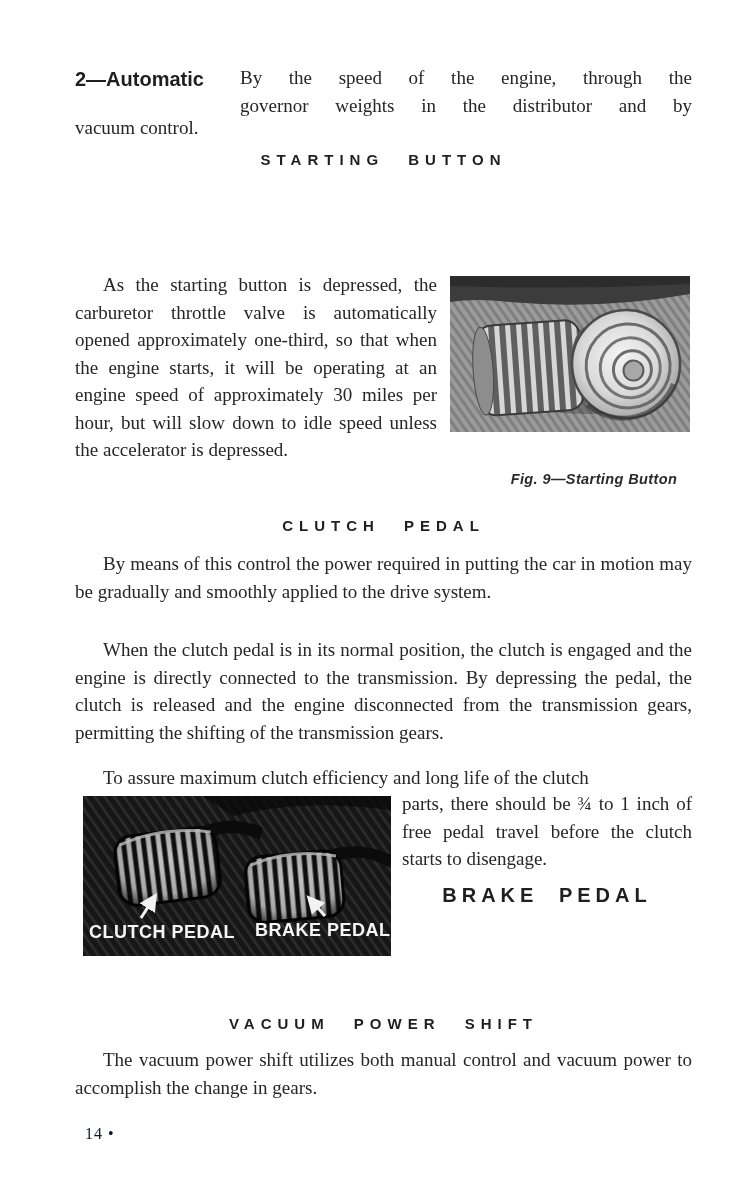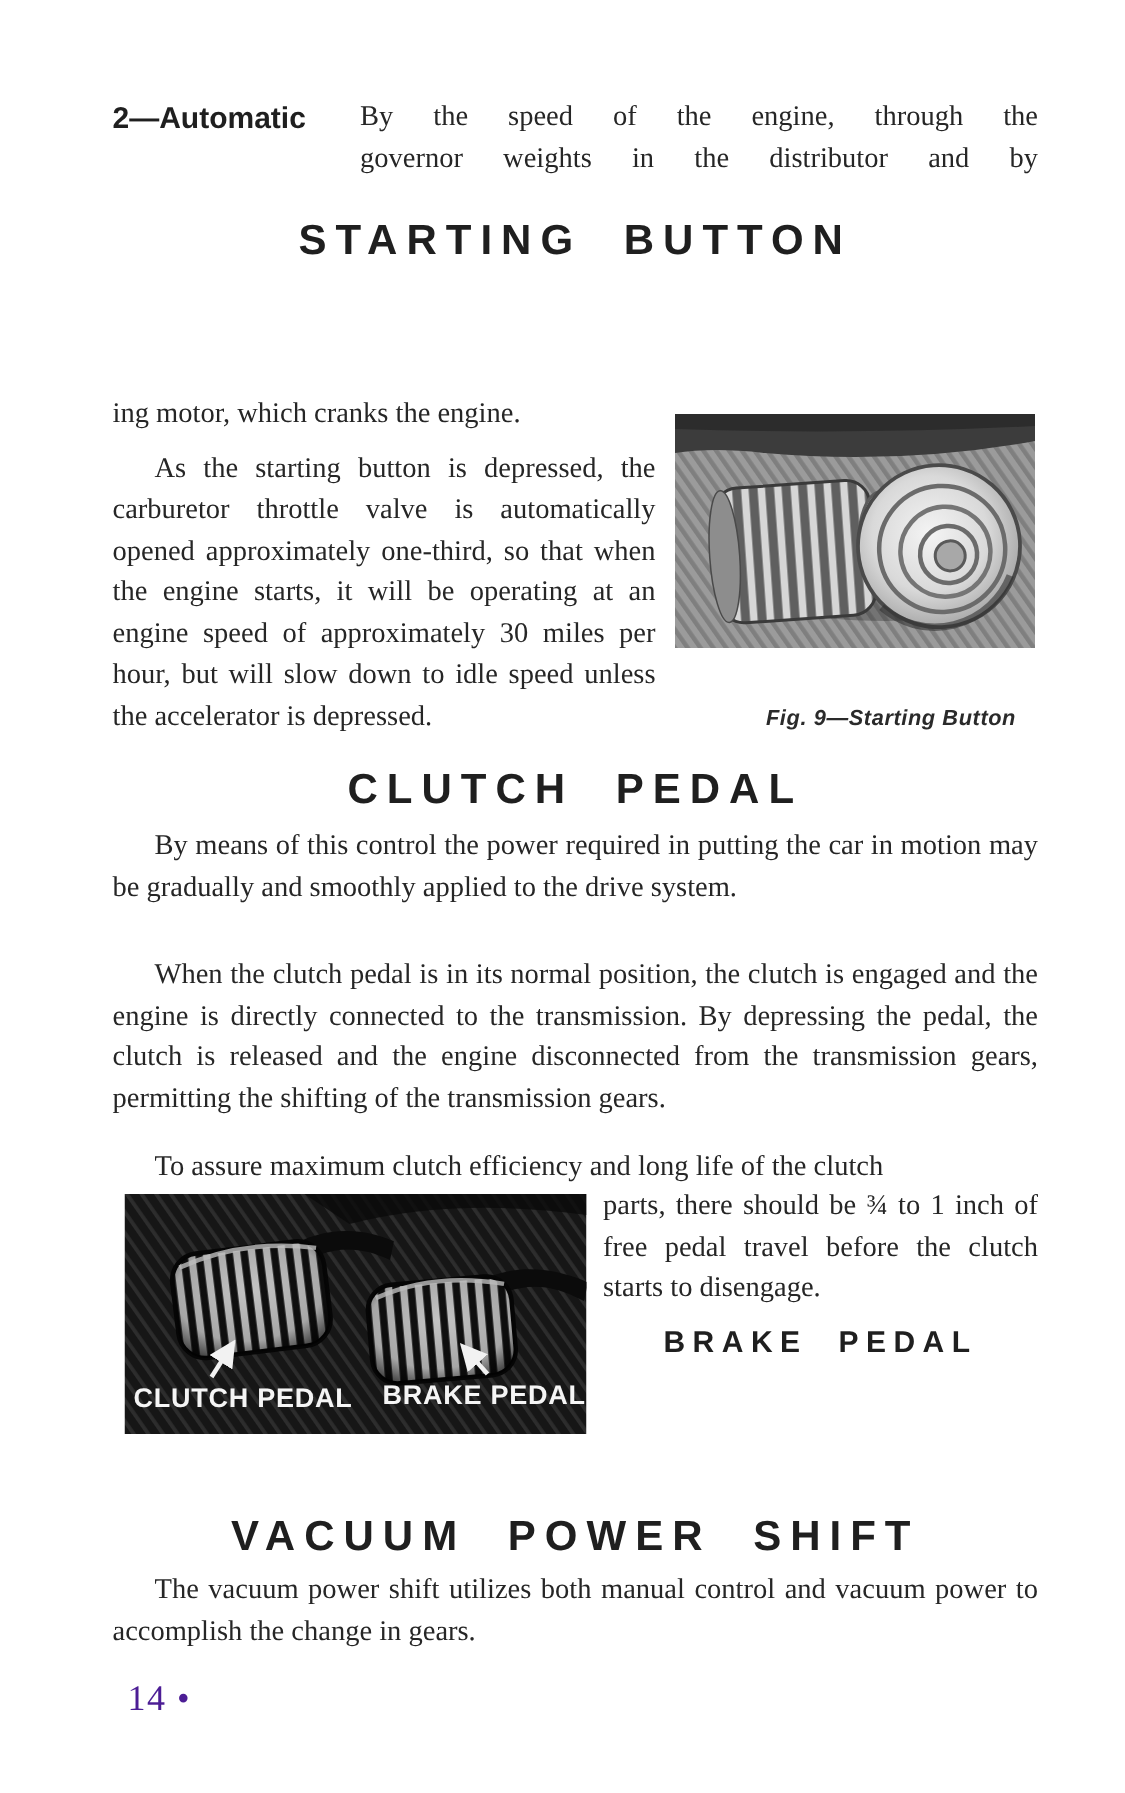--- a/index.html
+++ b/index.html
@@ -15,21 +15,21 @@
     line-height:27.5px;
     overflow:hidden;
     padding-left:43px;
   }
   .abs{position:absolute;}
   .just{text-align:justify;}
   .indent{text-indent:28px;}
   .heading{
     font-family:"Liberation Sans", sans-serif;
     font-weight:600;
-    font-size:28px;
+    font-size:15px;
     letter-spacing:6px;
     word-spacing:14px;
     color:#1f1f1f;
     text-align:center;
     white-space:nowrap;
   }
   .heading.small{font-size:20px;letter-spacing:5px;word-spacing:10px;}
   .def-label{
     font-family:"Liberation Sans", sans-serif;
     font-weight:bold;
@@ -41,38 +41,38 @@
     font-family:"Liberation Sans", sans-serif;
     font-style:italic;
     font-weight:bold;
     font-size:14.5px;
     letter-spacing:0.4px;
     color:#2a2a2a;
     text-align:center;
   }
   figure{margin:0;padding:0;}
   .photo{display:block;}
-  .pagenum{font-size:24px;letter-spacing:1px;color:#4c1d95;}
+  .pagenum{font-size:16px;letter-spacing:1px;color:#0f172a;}
 </style>
 </head>
 <body>
 
 <div class="page">
 
   <span class="abs def-label" style="left:75px;top:66px;">2—Automatic</span>
   <div class="abs" style="left:240px;top:64px;width:452px;">
     <span class="forceline">By the speed of the engine, through the</span>
     <span class="forceline">governor weights in the distributor and by</span>
   </div>
+  <div class="abs" style="left:75px;top:114px;width:300px;">vacuum control.</div>
 
   <div class="abs heading" style="left:75px;top:146px;width:617px;">STARTING BUTTON</div>
 
 
   <div class="abs" style="left:75px;top:262px;width:362px;">
-    <div class="just">ing motor, which cranks the engine.</div>
     <div class="just indent" style="margin-top:9px;">As the starting button is depressed, the carburetor throttle valve is automatically opened approximately one-third, so that when the engine starts, it will be operating at an engine speed of approximately 30 miles per hour, but will slow down to idle speed unless the accelerator is depressed.</div>
   </div>
 
   <figure class="abs" style="left:450px;top:276px;width:288px;">
     <svg class="photo" width="240" height="156" viewBox="0 0 240 156">
       <defs>
         <pattern id="hatch9" patternUnits="userSpaceOnUse" width="7" height="7" patternTransform="rotate(-35)">
           <rect width="7" height="7" fill="#9b9b9b"></rect>
           <rect width="3" height="7" fill="#7f7f7f"></rect>
         </pattern>

